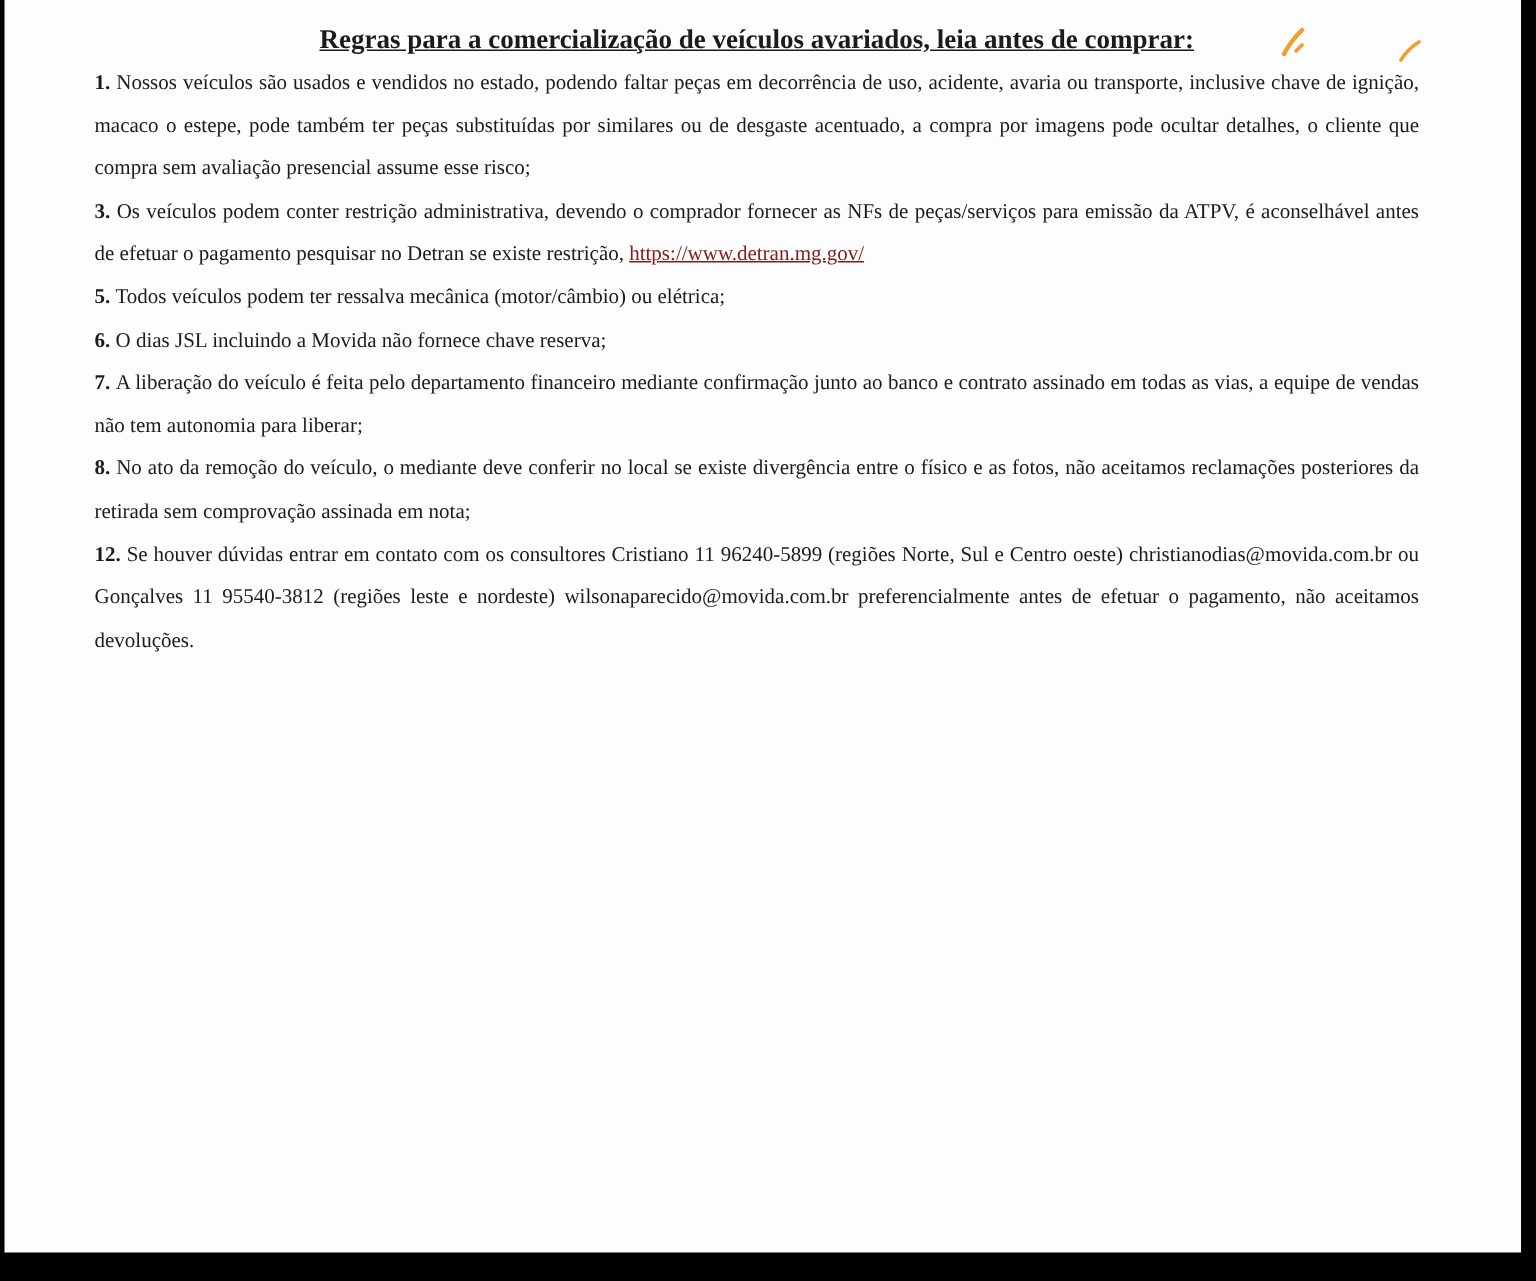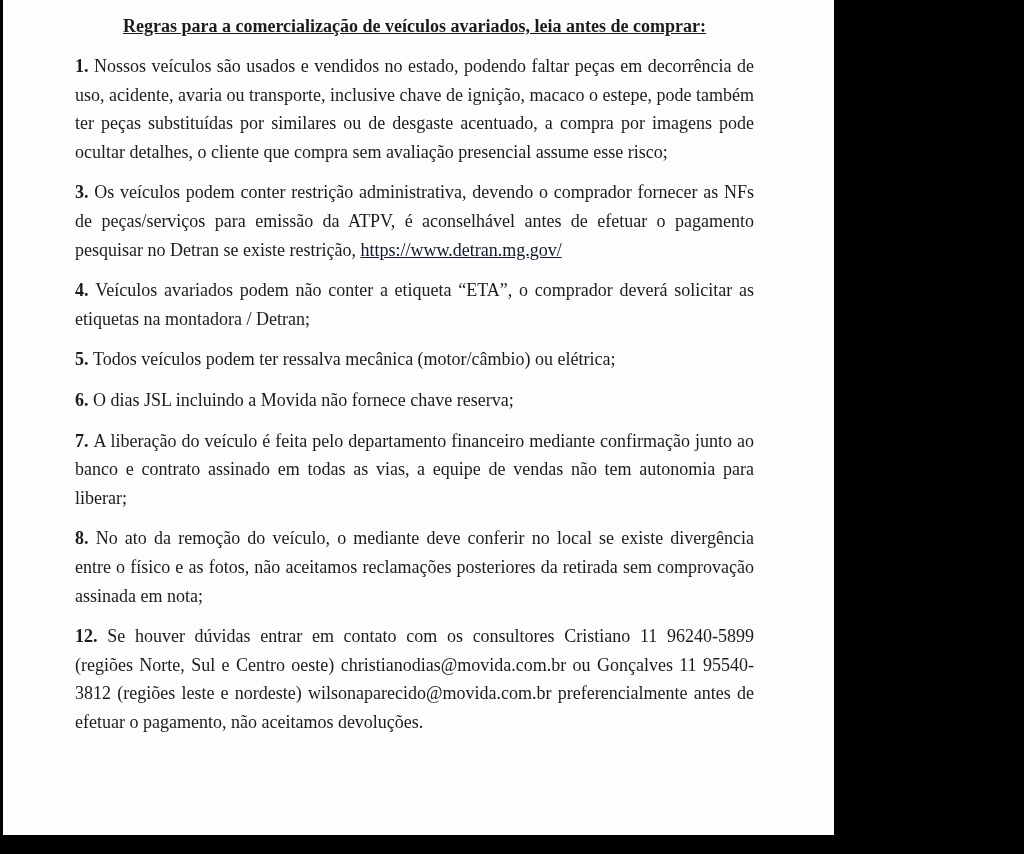--- a/index.html
+++ b/index.html
@@ -8,73 +8,72 @@
     background: #000000;
     width: 1024px;
     height: 854px;
     overflow: hidden;
     font-family: "Liberation Serif", serif;
   }
   .page {
     position: absolute;
     left: 3px;
     top: 0;
-    width: 831px;
+    width: 1011px;
     height: 835px;
     background: #fdfdfd;
     box-sizing: border-box;
     padding: 12px 68px 10px 60px;
     overflow: hidden;
   }
   .title {
     text-align: center;
     font-weight: bold;
     font-size: 18px;
     line-height: 28px;
     color: #1b1b1b;
     text-decoration: underline;
     margin: 0 0 2px 0;
   }
   .rules {
     color: #1b1b1b;
   }
   .rule {
-    margin: 12px;
-    font-size: 18px;
+    margin: 0;
+    font-size: 14px;
     line-height: 28.6px;
     text-align: justify;
     color: #1b1b1b;
     font-family: Liberation Serif, serif;
   }
   .rule strong {
     font-weight: bold;
   }
   .doc-link {
-    color: #0f172a;
+    color: #7f1d1d;
     text-decoration: underline;
     cursor: pointer;
   }
   .pen-marks {
     position: absolute;
     top: 14px;
     left: 835px;
     width: 120px;
     height: 40px;
     pointer-events: none;
   }
 </style>
 </head>
 <body>
 
 <div class="page">
   <p class="title">Regras para a comercialização de veículos avariados, leia antes de comprar:</p>
   <div class="rules" id="rules-list">
       <p class="rule"><strong>1. </strong><span>Nossos veículos são usados e vendidos no estado, podendo faltar peças em decorrência de uso, acidente, avaria ou transporte, inclusive chave de ignição, macaco o estepe, pode também ter peças substituídas por similares ou de desgaste acentuado, a compra por imagens pode ocultar detalhes, o cliente que compra sem avaliação presencial assume esse risco;</span></p>
       <p class="rule"><strong>3. </strong><span>Os veículos podem conter restrição administrativa, devendo o comprador fornecer as NFs de peças/serviços para emissão da ATPV, é aconselhável antes de efetuar o pagamento pesquisar no Detran se existe restrição, </span><a class="doc-link" href="#">https://www.detran.mg.gov/</a></p>
-      <p class="rule"><strong>4. </strong><span>Veículos avariados podem não conter a etiqueta “ETA”, o comprador deverá solicitar as etiquetas na montadora / Detran;</span></p>
       <p class="rule"><strong>5. </strong><span>Todos veículos podem ter ressalva mecânica (motor/câmbio) ou elétrica;</span></p>
       <p class="rule"><strong>6. </strong><span>O dias JSL incluindo a Movida não fornece chave reserva;</span></p>
       <p class="rule"><strong>7. </strong><span>A liberação do veículo é feita pelo departamento financeiro mediante confirmação junto ao banco e contrato assinado em todas as vias, a equipe de vendas não tem autonomia para liberar;</span></p>
       <p class="rule"><strong>8. </strong><span>No ato da remoção do veículo, o mediante deve conferir no local se existe divergência entre o físico e as fotos, não aceitamos reclamações posteriores da retirada sem comprovação assinada em nota;</span></p>
       <p class="rule"><strong>12. </strong><span>Se houver dúvidas entrar em contato com os consultores Cristiano 11 96240-5899 (regiões Norte, Sul e Centro oeste) christianodias@movida.com.br ou Gonçalves 11 95540-3812 (regiões leste e nordeste) wilsonaparecido@movida.com.br preferencialmente antes de efetuar o pagamento, não aceitamos devoluções.</span></p>
     </div>
 
   <svg class="pen-marks" viewBox="0 0 120 40">
     <path d="M 18 22 C 22 14, 26 10, 30 6" stroke="#f0a030" stroke-width="3" fill="none" stroke-linecap="round"></path>
     <path d="M 26 20 L 30 16" stroke="#f0a030" stroke-width="2.5" fill="none" stroke-linecap="round"></path>

